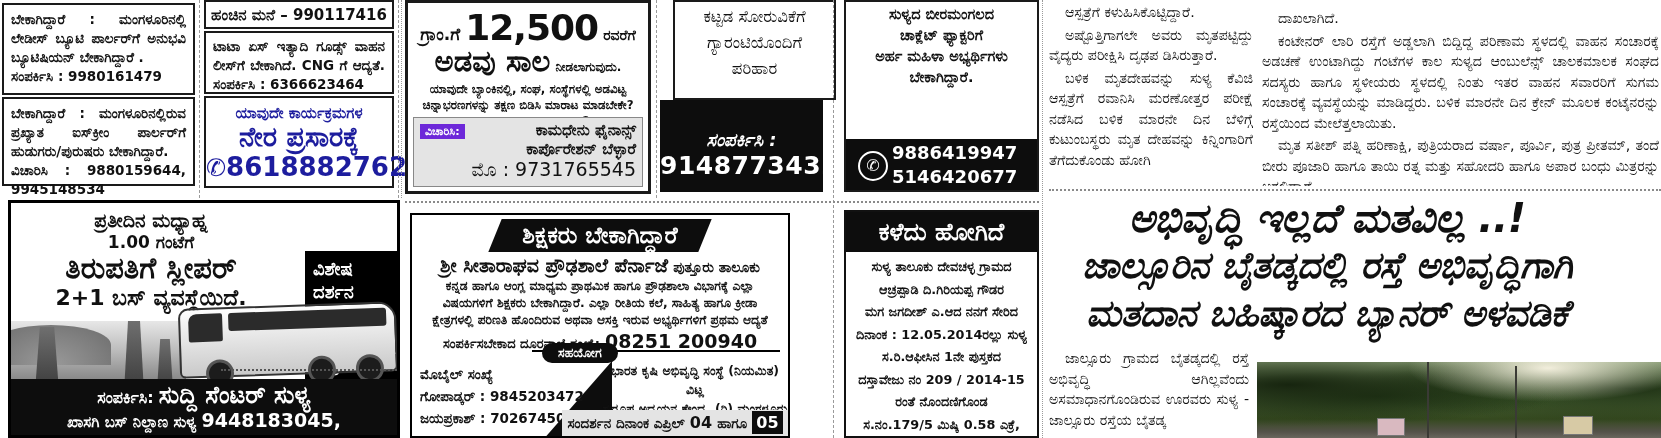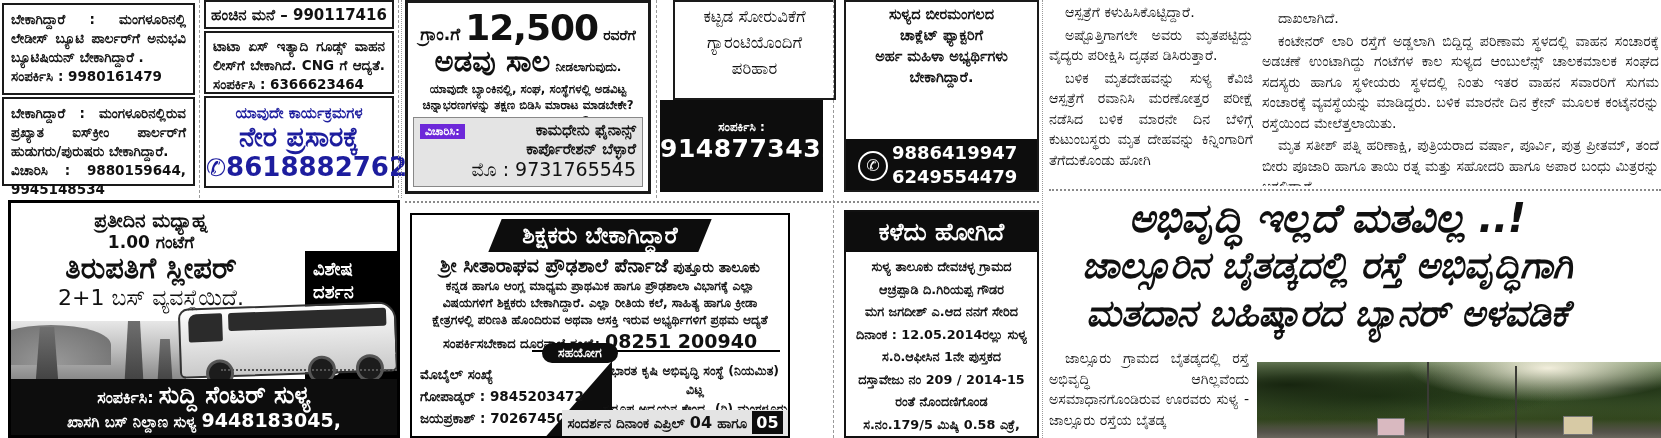--- a/index.html
+++ b/index.html
@@ -95,39 +95,39 @@
 
   <div class="abs dashv" style="left:656px;top:0;height:198px;"></div>
 
   <div class="abs" style="left:660px;top:0;width:163px;height:192px;">
     <div class="abs box ctr" style="left:13px;top:0;width:163px;height:100px;border-width:2px;font-size:16.5px;font-weight:400;line-height:26px;padding-top:2px;">
       <div>ಕಟ್ಟಡ ಸೋರುವಿಕೆಗೆ</div>
       <div>ಗ್ಯಾರಂಟಿಯೊಂದಿಗೆ</div>
       <div>ಪರಿಹಾರ</div>
     </div>
     <div class="abs blk ctr wh" style="left:0;top:100px;width:163px;height:92px;">
-      <div style="font-size:12px;font-weight:800;margin-top:20px;">ಸಂಪರ್ಕಿಸಿ :</div>
+      <div style="font-size:18px;font-weight:800;margin-top:29px;font-style:italic;">ಸಂಪರ್ಕಿಸಿ :</div>
       <div style="font-size:25px;font-weight:900;letter-spacing:0.5px;">9148773432</div>
     </div>
   </div>
 
   <div class="abs dashv" style="left:833px;top:0;height:438px;"></div>
 
   <div class="abs box ctr" style="left:844px;top:0;width:195px;height:192px;border-width:2px;">
     <div style="font-size:14.5px;font-weight:800;line-height:21px;margin-top:2px;">
       <div>ಸುಳ್ಯದ ಬೀರಮಂಗಲದ</div>
       <div>ಚಾಕ್ಲೆಟ್ ಫ್ಯಾಕ್ಟರಿಗೆ</div>
       <div>ಅರ್ಹ ಮಹಿಳಾ ಅಭ್ಯರ್ಥಿಗಳು</div>
       <div>ಬೇಕಾಗಿದ್ದಾರೆ.</div>
     </div>
     <div class="abs blk wh" style="left:0;right:0;bottom:0;height:51px;">
       <span style="position:absolute;left:12px;top:12px;width:26px;height:26px;border:2px solid #fff;border-radius:50%;font-size:16px;line-height:26px;text-align:center;">✆</span>
       <div style="margin-left:46px;text-align:left;font-weight:900;font-size:18px;line-height:24px;margin-top:2px;">
         <div>9886419947</div>
-        <div>6249554479</div>
+        <div>5146420677</div>
       </div>
     </div>
   </div>
 
   <div class="abs dotv" style="left:1042px;top:0;height:438px;"></div>
 
   <div class="abs news jst" style="left:1049px;top:2px;width:204px;height:184px;overflow:hidden;">
     <p>ಆಸ್ಪತ್ರೆಗೆ ಕಳುಹಿಸಿಕೊಟ್ಟಿದ್ದಾರೆ.</p>
     <p>ಅಷ್ಟೊತ್ತಿಗಾಗಲೇ ಅವರು ಮೃತಪಟ್ಟಿದ್ದು ವೈದ್ಯರು ಪರೀಕ್ಷಿಸಿ ದೃಢಪ ಡಿಸಿರುತ್ತಾರೆ.</p>
     <p>ಬಳಿಕ ಮೃತದೇಹವನ್ನು ಸುಳ್ಯ ಕೆವಿಜಿ ಆಸ್ಪತ್ರೆಗೆ ರವಾನಿಸಿ ಮರಣೋತ್ತರ ಪರೀಕ್ಷೆ ನಡೆಸಿದ ಬಳಿಕ ಮಾರನೇ ದಿನ ಬೆಳಿಗ್ಗೆ ಕುಟುಂಬಸ್ಥರು ಮೃತ ದೇಹವನ್ನು ಕಿನ್ನಿಂಗಾರಿಗೆ ತೆಗೆದುಕೊಂಡು ಹೋಗಿ</p>
@@ -151,21 +151,21 @@
         <div>ಸಹಿತ ರೂ.</div>
       </div>
       <div style="font-size:26px;font-weight:900;margin-top:2px;">4,900/-</div>
       <div style="font-size:14px;font-weight:bold;">ಮಾತ್ರ</div>
     </div>
 
     <div class="abs ctr" style="left:4px;top:6px;width:272px;">
       <div style="font-size:19px;font-weight:800;">ಪ್ರತೀದಿನ ಮಧ್ಯಾಹ್ನ</div>
       <div style="font-size:17px;font-weight:bold;">1.00 ಗಂಟೆಗೆ</div>
       <div style="font-size:29px;font-weight:900;line-height:33px;">ತಿರುಪತಿಗೆ ಸ್ಲೀಪರ್</div>
-      <div style="font-size:22px;font-weight:400;">2+1 ಬಸ್ ವ್ಯವಸ್ಥೆಯಿದೆ.</div>
+      <div style="font-size:22px;font-weight:700;">2+1 ಬಸ್ ವ್ಯವಸ್ಥೆಯಿದೆ.</div>
     </div>
 
     <div class="abs temple" style="left:0;top:118px;width:175px;height:64px;">
       <div class="hill" style="left:-20px;top:4px;width:120px;height:40px;"></div>
       <div class="gopuram" style="left:18px;top:6px;width:36px;height:58px;"></div>
       <div class="gopuram" style="left:108px;top:0px;width:30px;height:64px;"></div>
       <div class="gopuram" style="left:142px;top:18px;width:24px;height:46px;"></div>
     </div>
 
     <div class="abs" style="left:168px;top:96px;width:218px;height:86px;transform:rotate(-2deg);">

